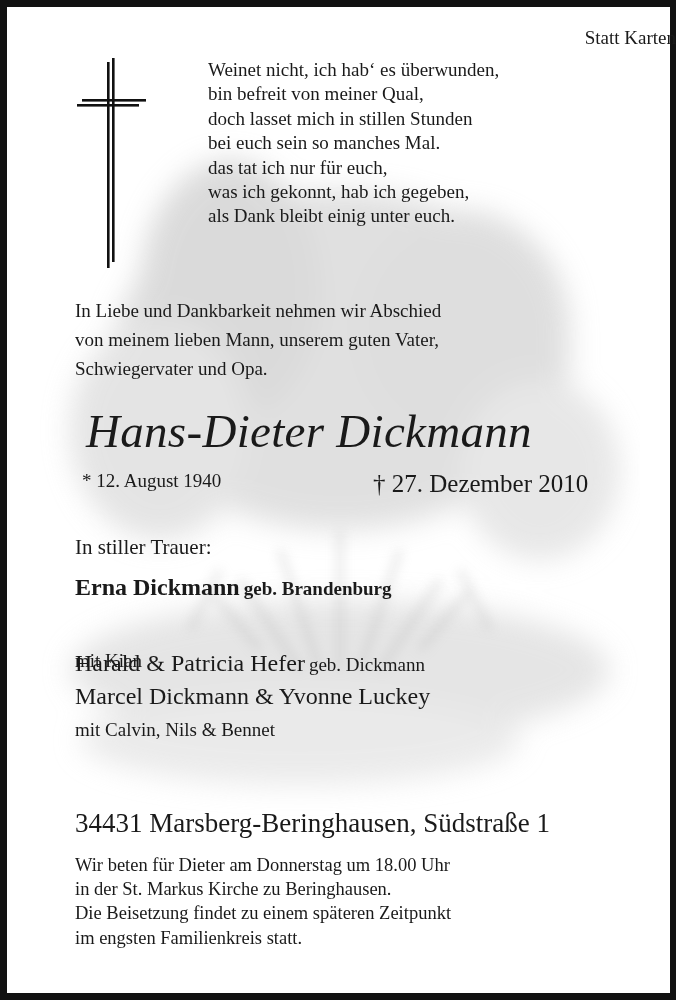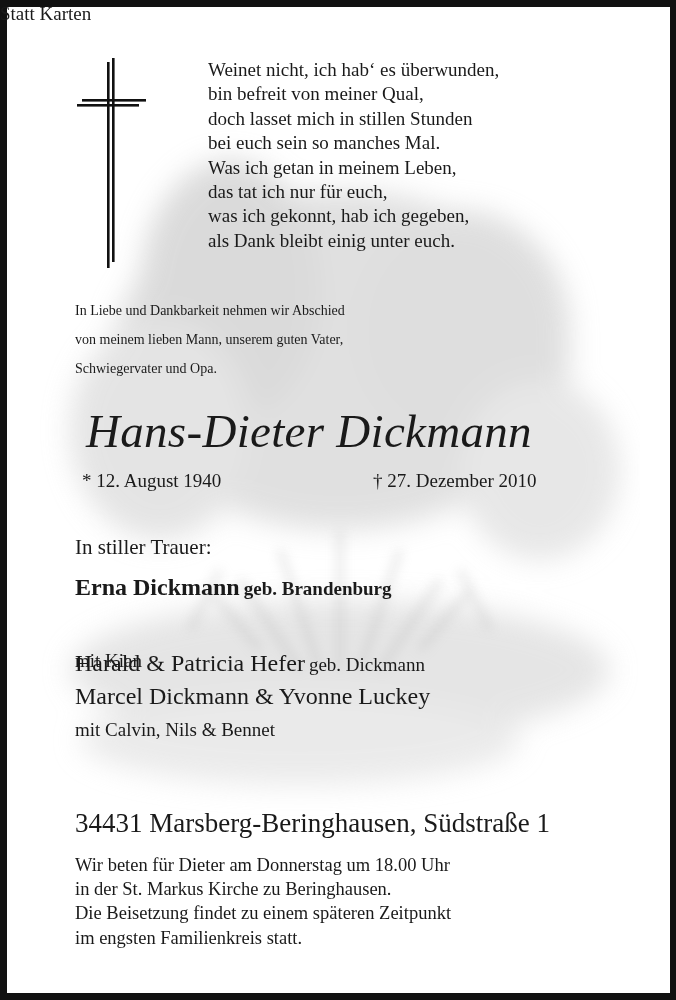--- a/index.html
+++ b/index.html
@@ -3,29 +3,29 @@
 <meta charset="utf-8">
 <style>
   html, body { margin:0; padding:0; background:#ffffff; }
   body { width:676px; height:1000px; position:relative; overflow:hidden;
          font-family:"Liberation Serif","DejaVu Serif",serif; color:#1a1a1a; }
   .frame { position:absolute; left:0; top:0; width:676px; height:1000px;
            box-sizing:border-box; border:7px solid #111; border-right-width:6px; border-bottom-width:7px;
            background:#fff; }
   .watermark { position:absolute; left:40px; top:110px; width:600px; height:720px; pointer-events:none; }
   .t { position:absolute; white-space:nowrap; }
-  .header { left:0; width:676px; text-align:left; top:3px; font-size:19px; }
+  .header { left:0; width:676px; text-align:right; top:27px; font-size:19px; }
   .poem { position:absolute; left:185px; top:58px; font-size:19px; line-height:24.4px;margin-left:23px; }
   .poem div { white-space:nowrap; }
   .cross { position:absolute; left:76px; top:58px; width:70px; height:212px; }
-  .intro { position:absolute; left:75px; top:296px; font-size:14px; line-height:29px; }
+  .intro { position:absolute; left:75px; top:296px; font-size:19px; line-height:29px; }
   .intro div { white-space:nowrap; }
   .name { left:86px; top:404px; font-size:47px; font-style:italic; letter-spacing:0.3px; }
   .birth { left:82px; top:470px; font-size:19px; }
-  .death { left:373px; top:470px; font-size:19px; }
+  .death { left:373px; top:470px; font-size:25px; }
   .mourn { left:75px; top:535px; font-size:21px; }
   .fam { position:absolute; left:75px; white-space:nowrap; }
   .fam .big { font-size:24px; }
   .fam .small { font-size:19px; }
   .sub { position:absolute; left:75px; font-size:19px; white-space:nowrap; }
   .addr { left:75px; top:808px; font-size:27px; }
   .info { position:absolute; left:75px; top:853px; font-size:18.5px; line-height:24.2px; }
   .info div { white-space:nowrap; }
 </style>
 </head>
@@ -64,21 +64,20 @@
   <rect x="36" y="0" width="2.6" height="204" fill="#111"></rect>
   <rect x="6" y="41" width="64" height="2.6" fill="#111"></rect>
   <rect x="1" y="46" width="62" height="2.6" fill="#111"></rect>
 </svg>
 
 <div class="poem">
   <div>Weinet nicht, ich hab‘ es überwunden,</div>
   <div>bin befreit von meiner Qual,</div>
   <div>doch lasset mich in stillen Stunden</div>
   <div>bei euch sein so manches Mal.</div>
-  <div>Was ich getan in meinem Leben,</div>
   <div>das tat ich nur für euch,</div>
   <div>was ich gekonnt, hab ich gegeben,</div>
   <div>als Dank bleibt einig unter euch.</div>
 </div>
 
 <div class="intro">
   <div>In Liebe und Dankbarkeit nehmen wir Abschied</div>
   <div>von meinem lieben Mann, unserem guten Vater,</div>
   <div>Schwiegervater und Opa.</div>
 </div>

